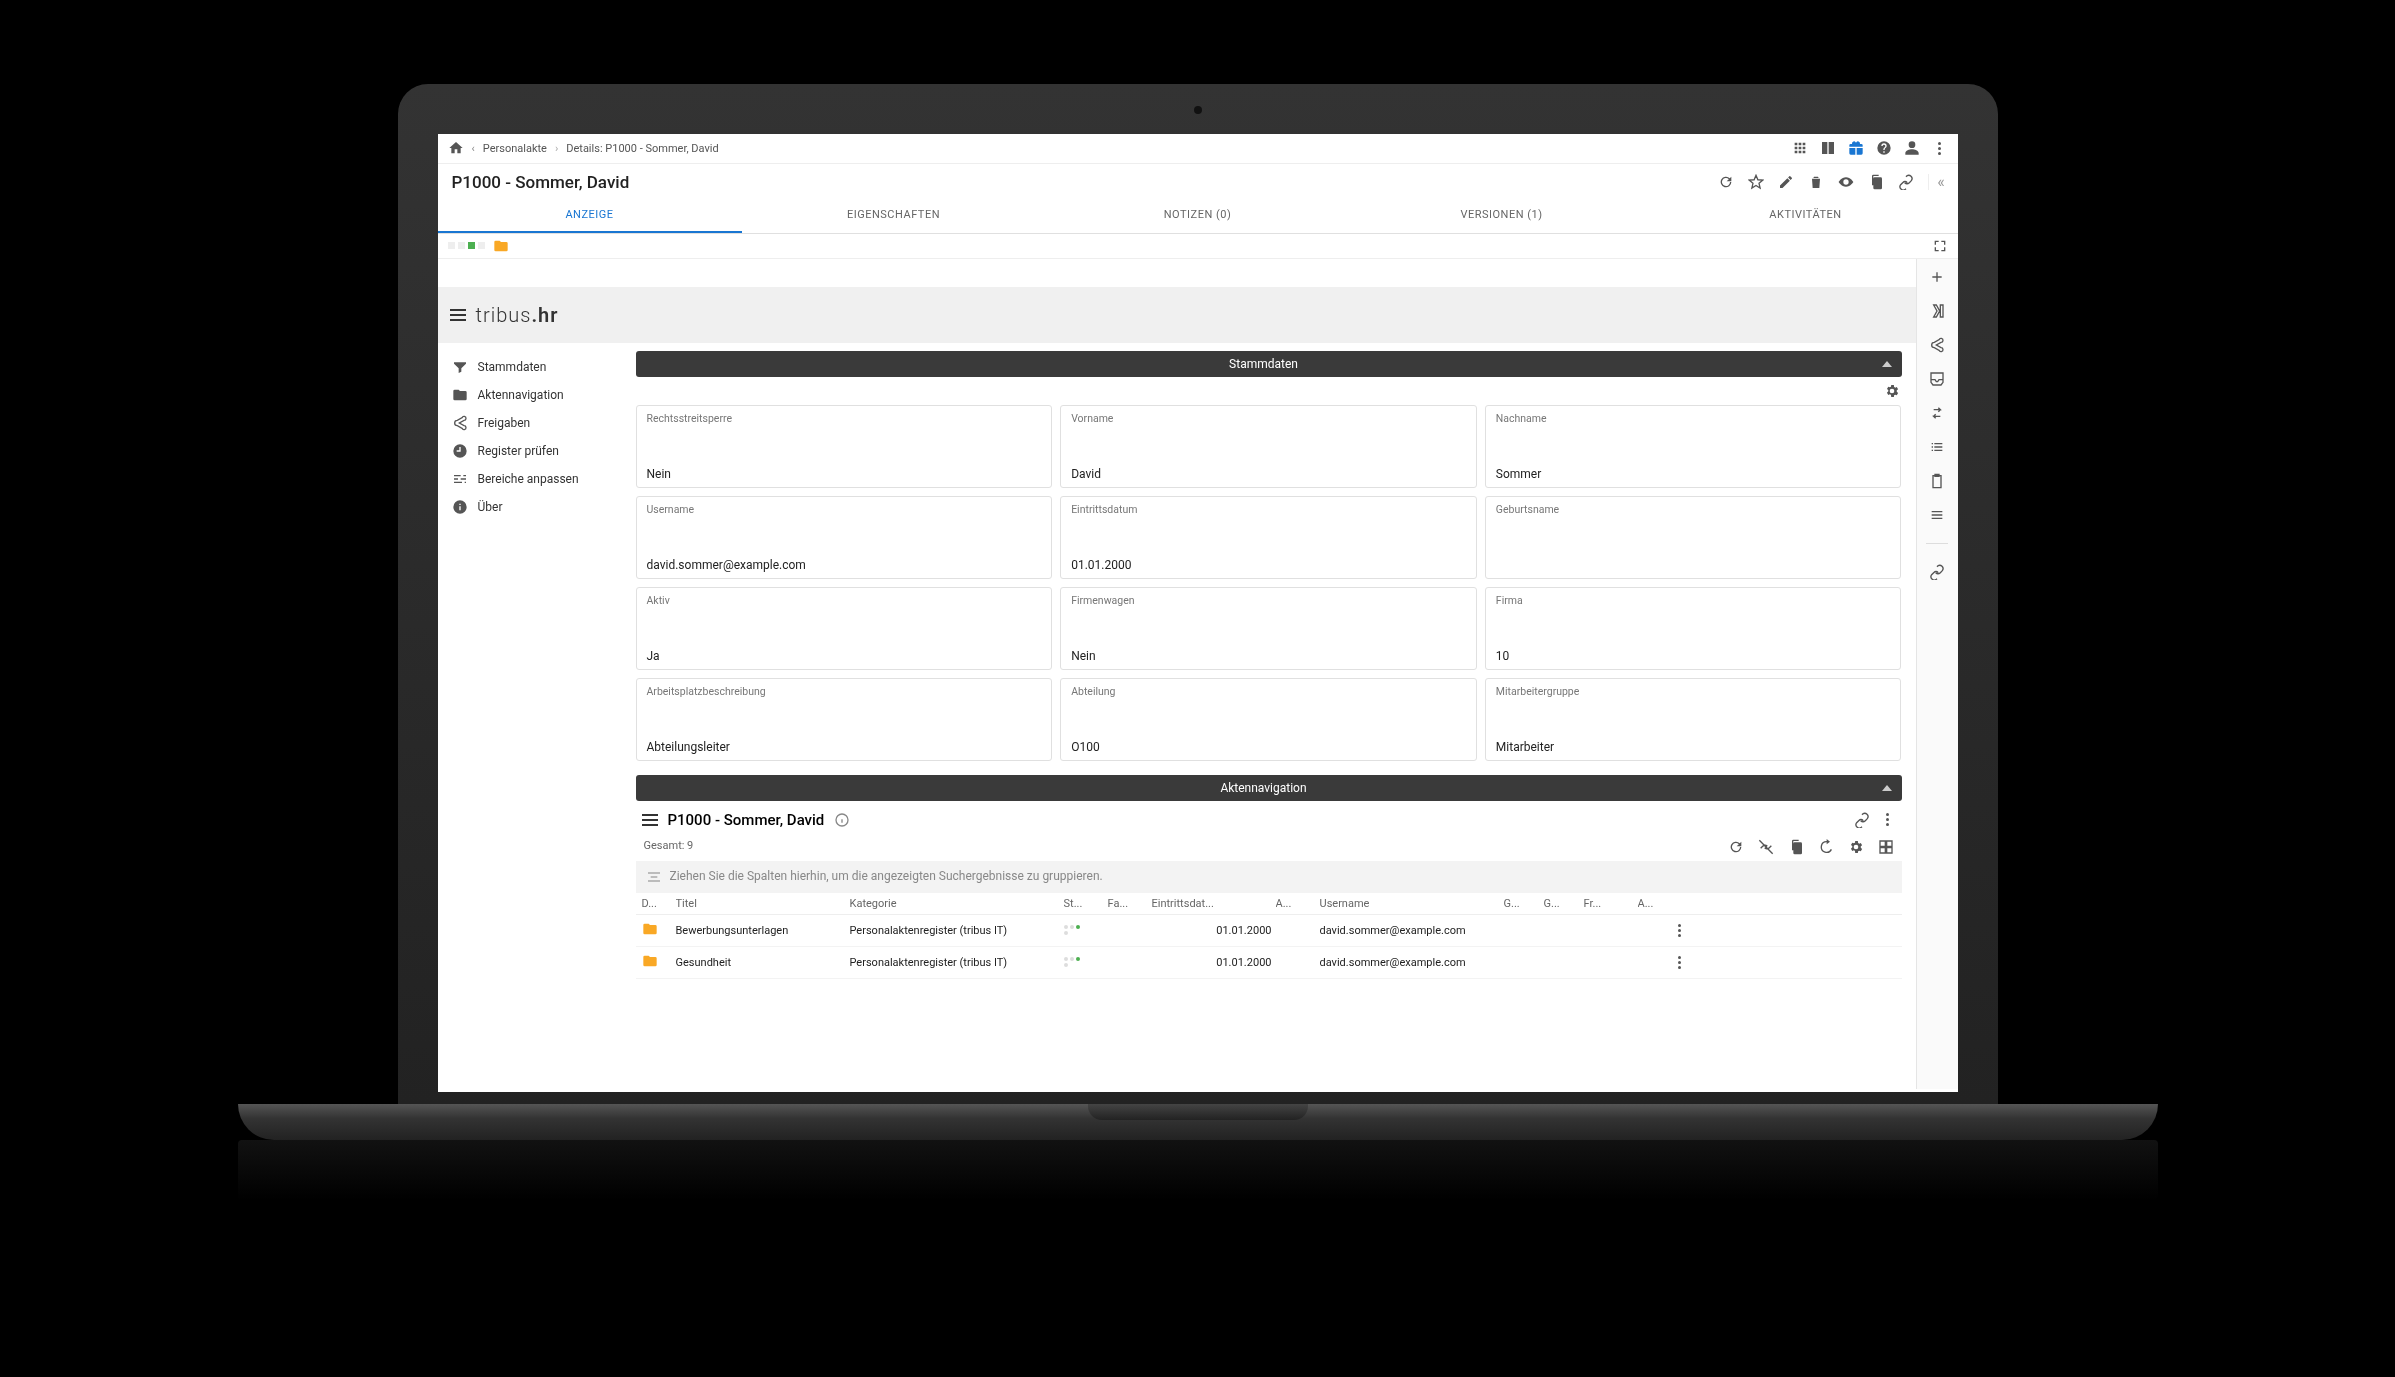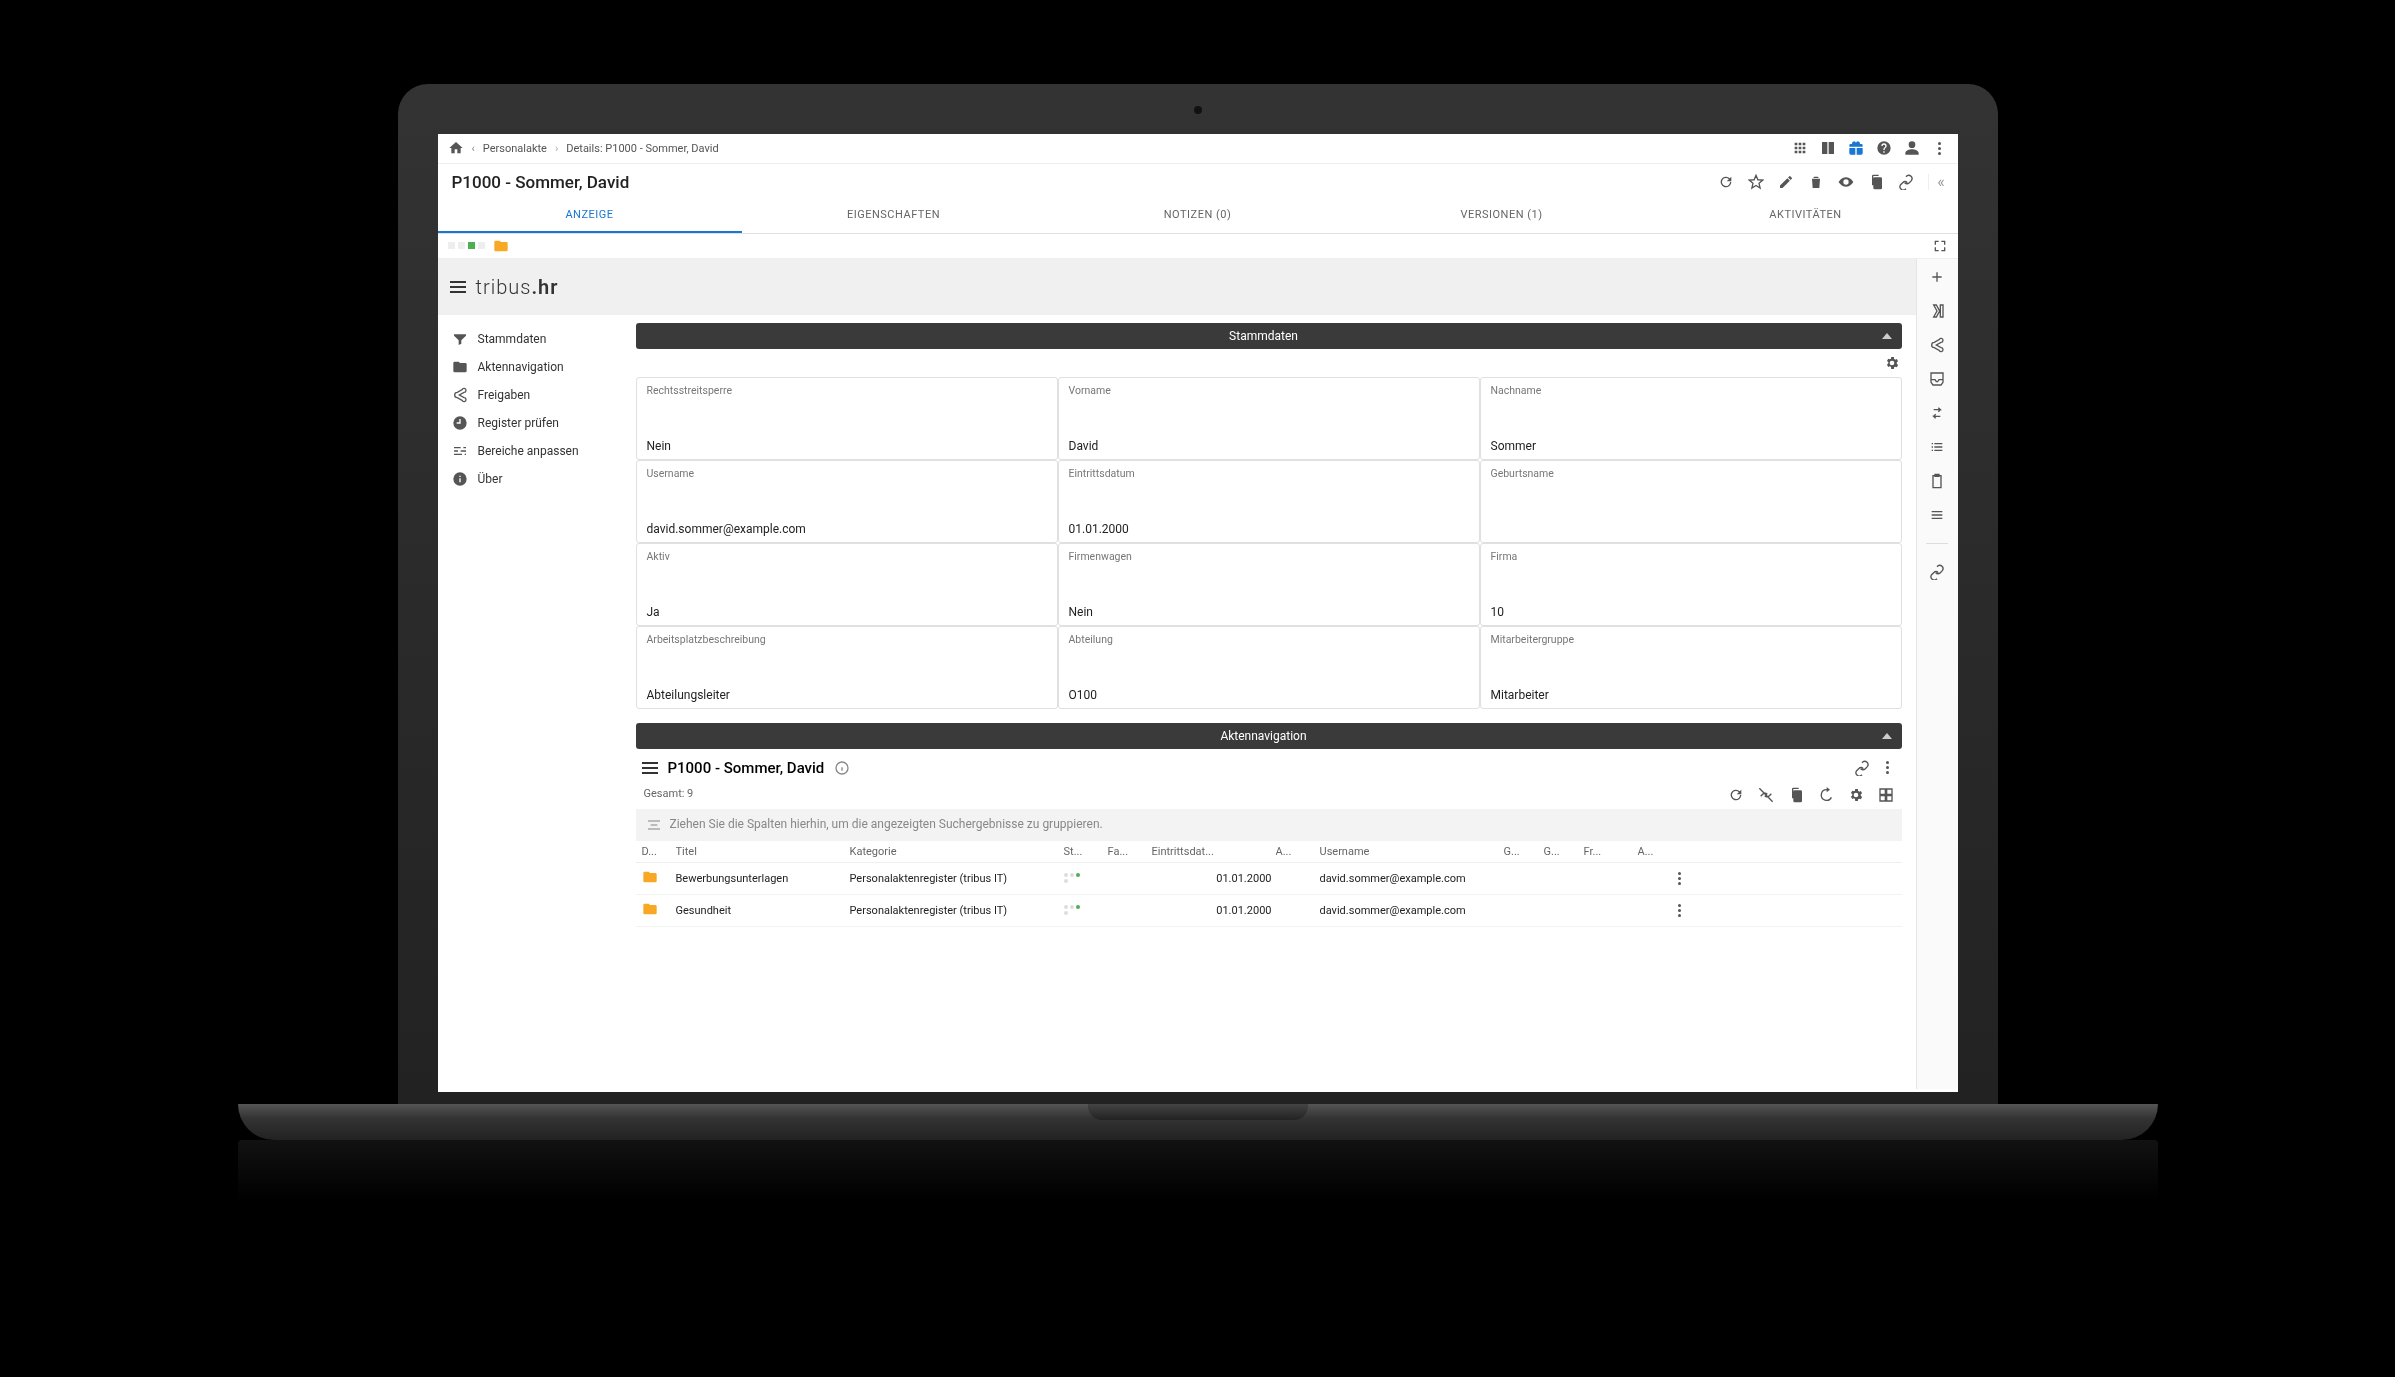--- a/index.html
+++ b/index.html
@@ -130,20 +130,21 @@
 }
 .rail .divider { height: 1px; width: 22px; background: #ddd; margin: 2px 0; }
 .mainfill { flex: 1; display: flex; flex-direction: column; overflow: hidden; }
 
 .brand-row {
   background: #f0f0f0;
   padding: 16px 12px;
   display: flex;
   align-items: center;
   gap: 10px;
+  margin-top: 28px;
 }
 .brand { font-size: 20px; font-weight: 300; letter-spacing: 1px; color: #333; }
 .brand b { font-weight: 600; }
 
 .content { display: flex; flex: 1; overflow: hidden; }
 .sidenav {
   width: 190px;
   padding: 10px 6px;
   font-size: 12px;
   color: #333;
@@ -161,21 +162,21 @@
   color: #fff;
   font-size: 12px;
   padding: 6px 10px;
   display: flex;
   align-items: center;
   border-radius: 3px;
 }
 .panel-hdr .ttl { flex: 1; text-align: center; }
 .gear-row { display: flex; justify-content: flex-end; padding: 6px 2px; }
 
-.fields { display: grid; grid-template-columns: repeat(3, 1fr); }
+.fields { display: grid; grid-template-columns: repeat(3, 1fr); gap: 8px; }
 .field {
   border: 1px solid #e0e0e0;
   border-radius: 3px;
   padding: 6px 10px;
   min-height: 44px;
 }
 .field .lbl { font-size: 10.5px; color: #777; margin-bottom: 2px; }
 .field .val { font-size: 12px; color: #222; margin-top: 42px; }
 
 .nav-title {

